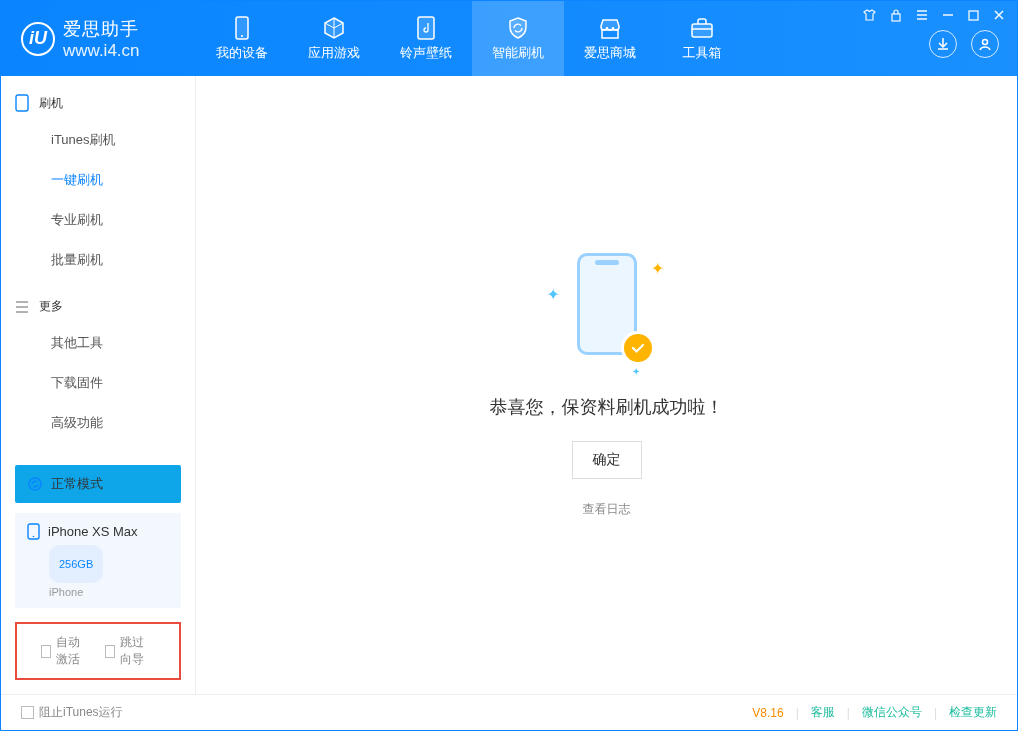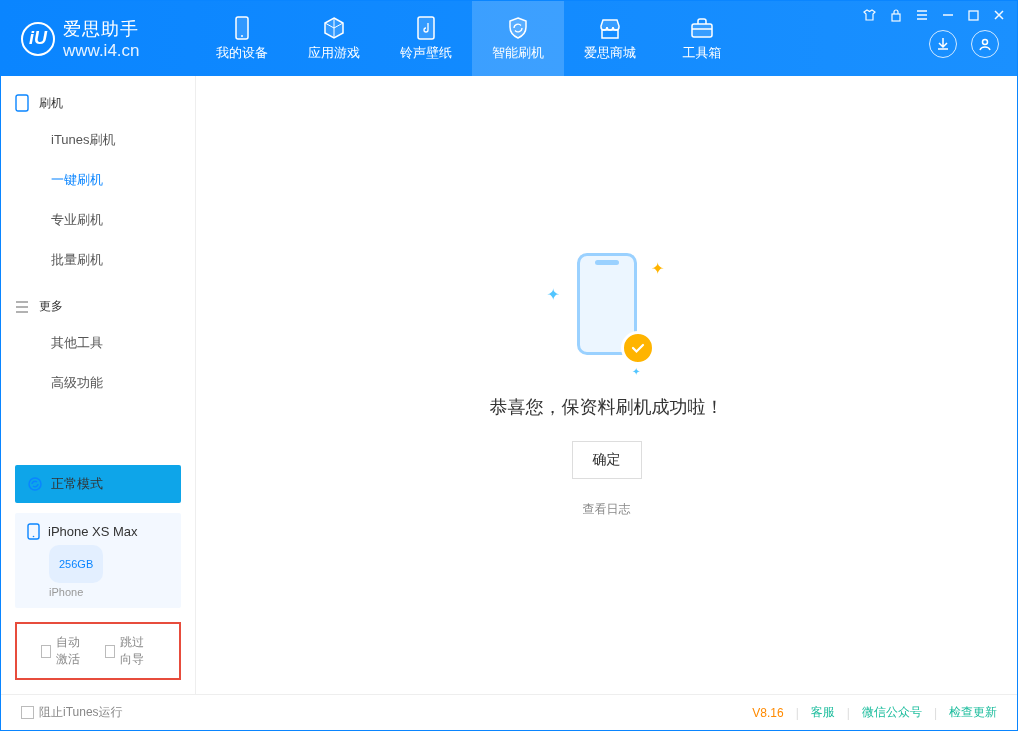--- a/index.html
+++ b/index.html
@@ -318,20 +318,21 @@
     <div class="sb-item">专业刷机</div>
     <div class="sb-item">批量刷机</div>
 
     <div class="sb-group-head">
       <svg width="14" height="14" viewBox="0 0 14 14">
           <path d="M1 2h12M1 7h12M1 12h12" stroke="#999" stroke-width="1.4"></path>
         </svg>
       <span>更多</span>
     </div>
     <div class="sb-item">其他工具</div>
+    <div class="sb-item">下载固件</div>
     <div class="sb-item">高级功能</div>
 
     <div class="sb-spacer"></div>
 
     <div class="sb-status">
       <svg width="16" height="16" viewBox="0 0 16 16">
           <circle cx="8" cy="8" r="6" stroke="#0a85ff" stroke-width="1.5" fill="none"></circle>
           <path d="M5 8a3 3 0 015-2M11 8a3 3 0 01-5 2" stroke="#0a85ff" stroke-width="1.5" fill="none"></path>
         </svg>
       <span>正常模式</span>

